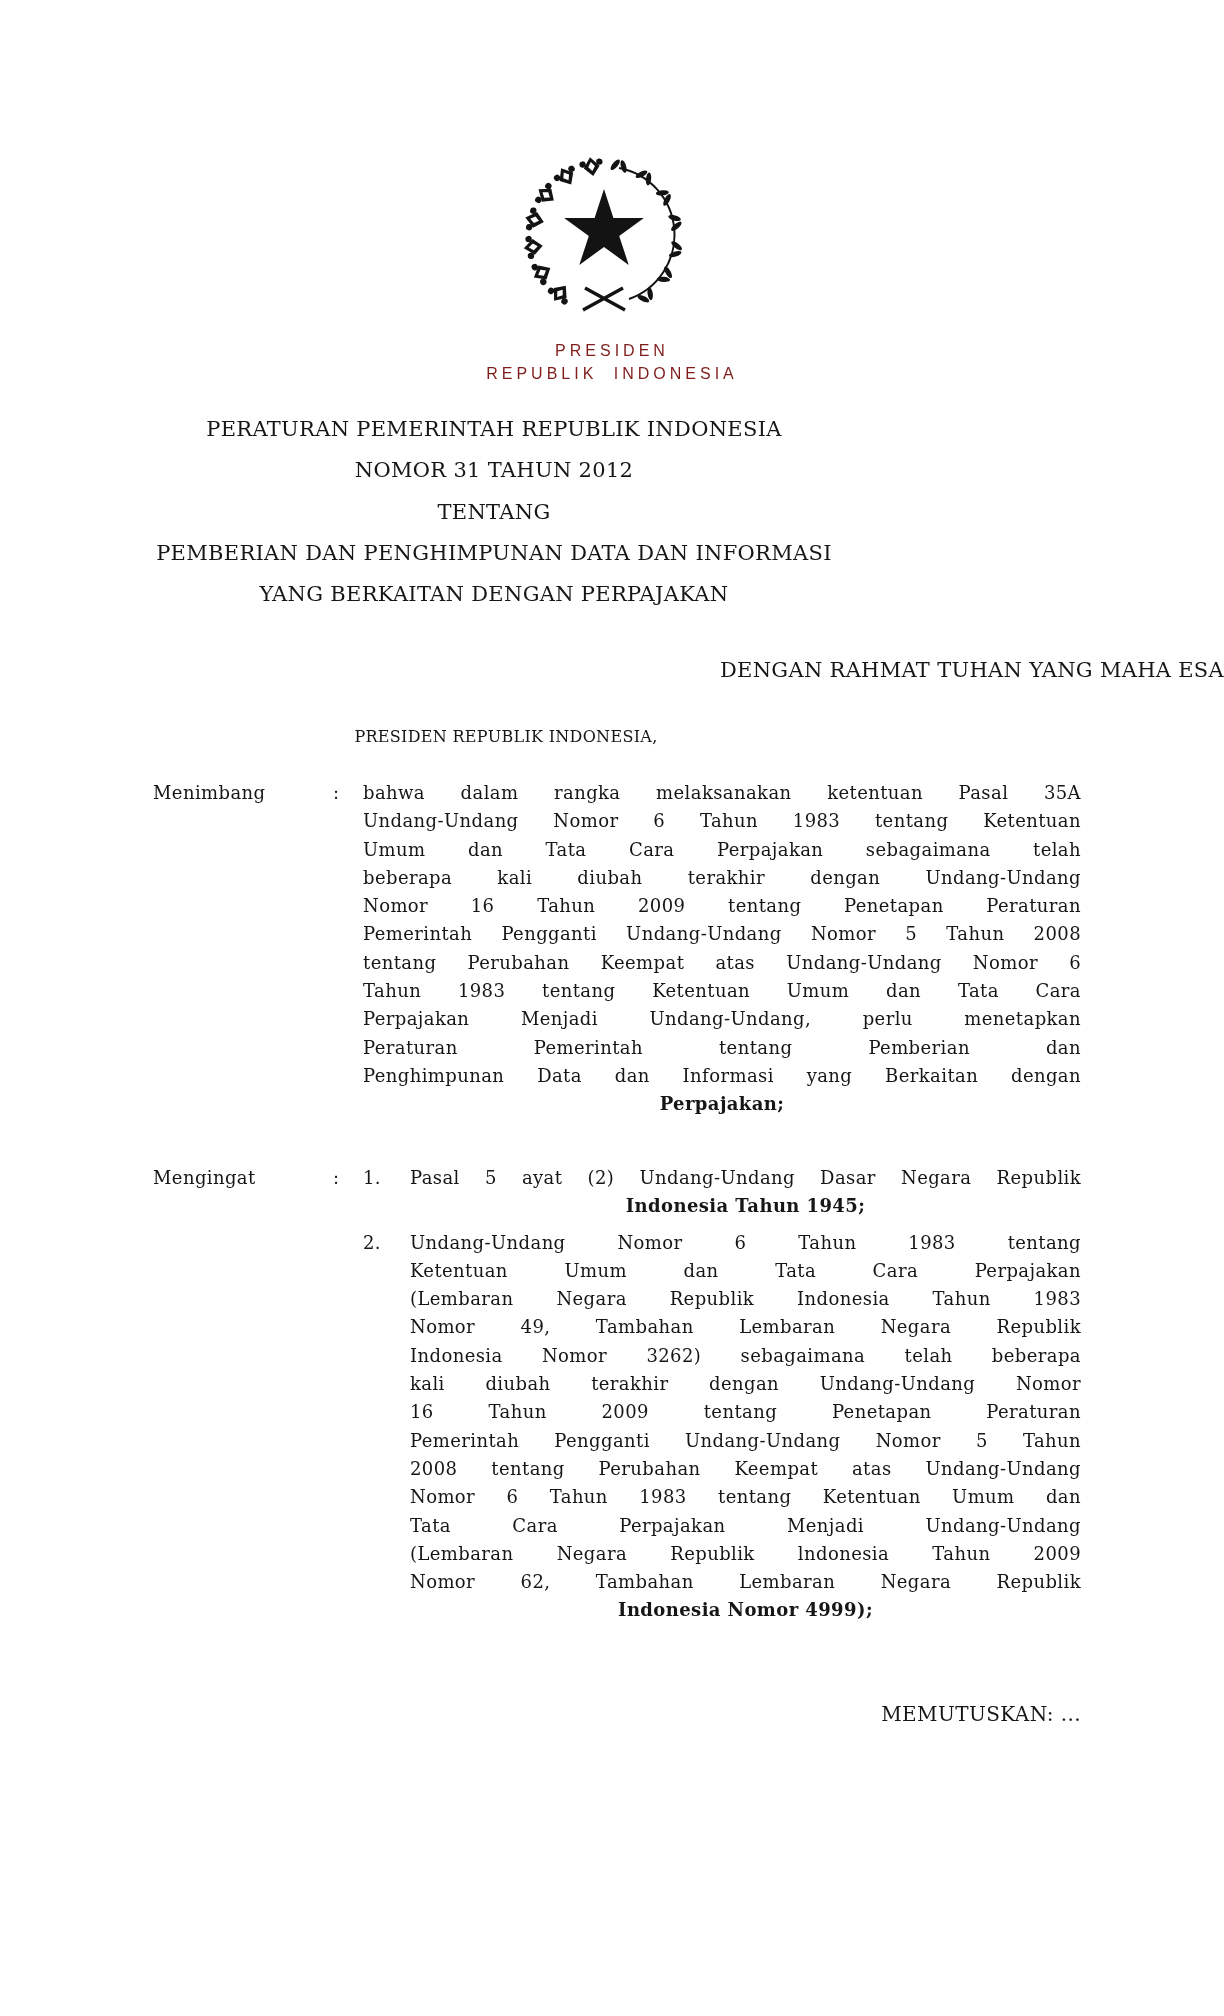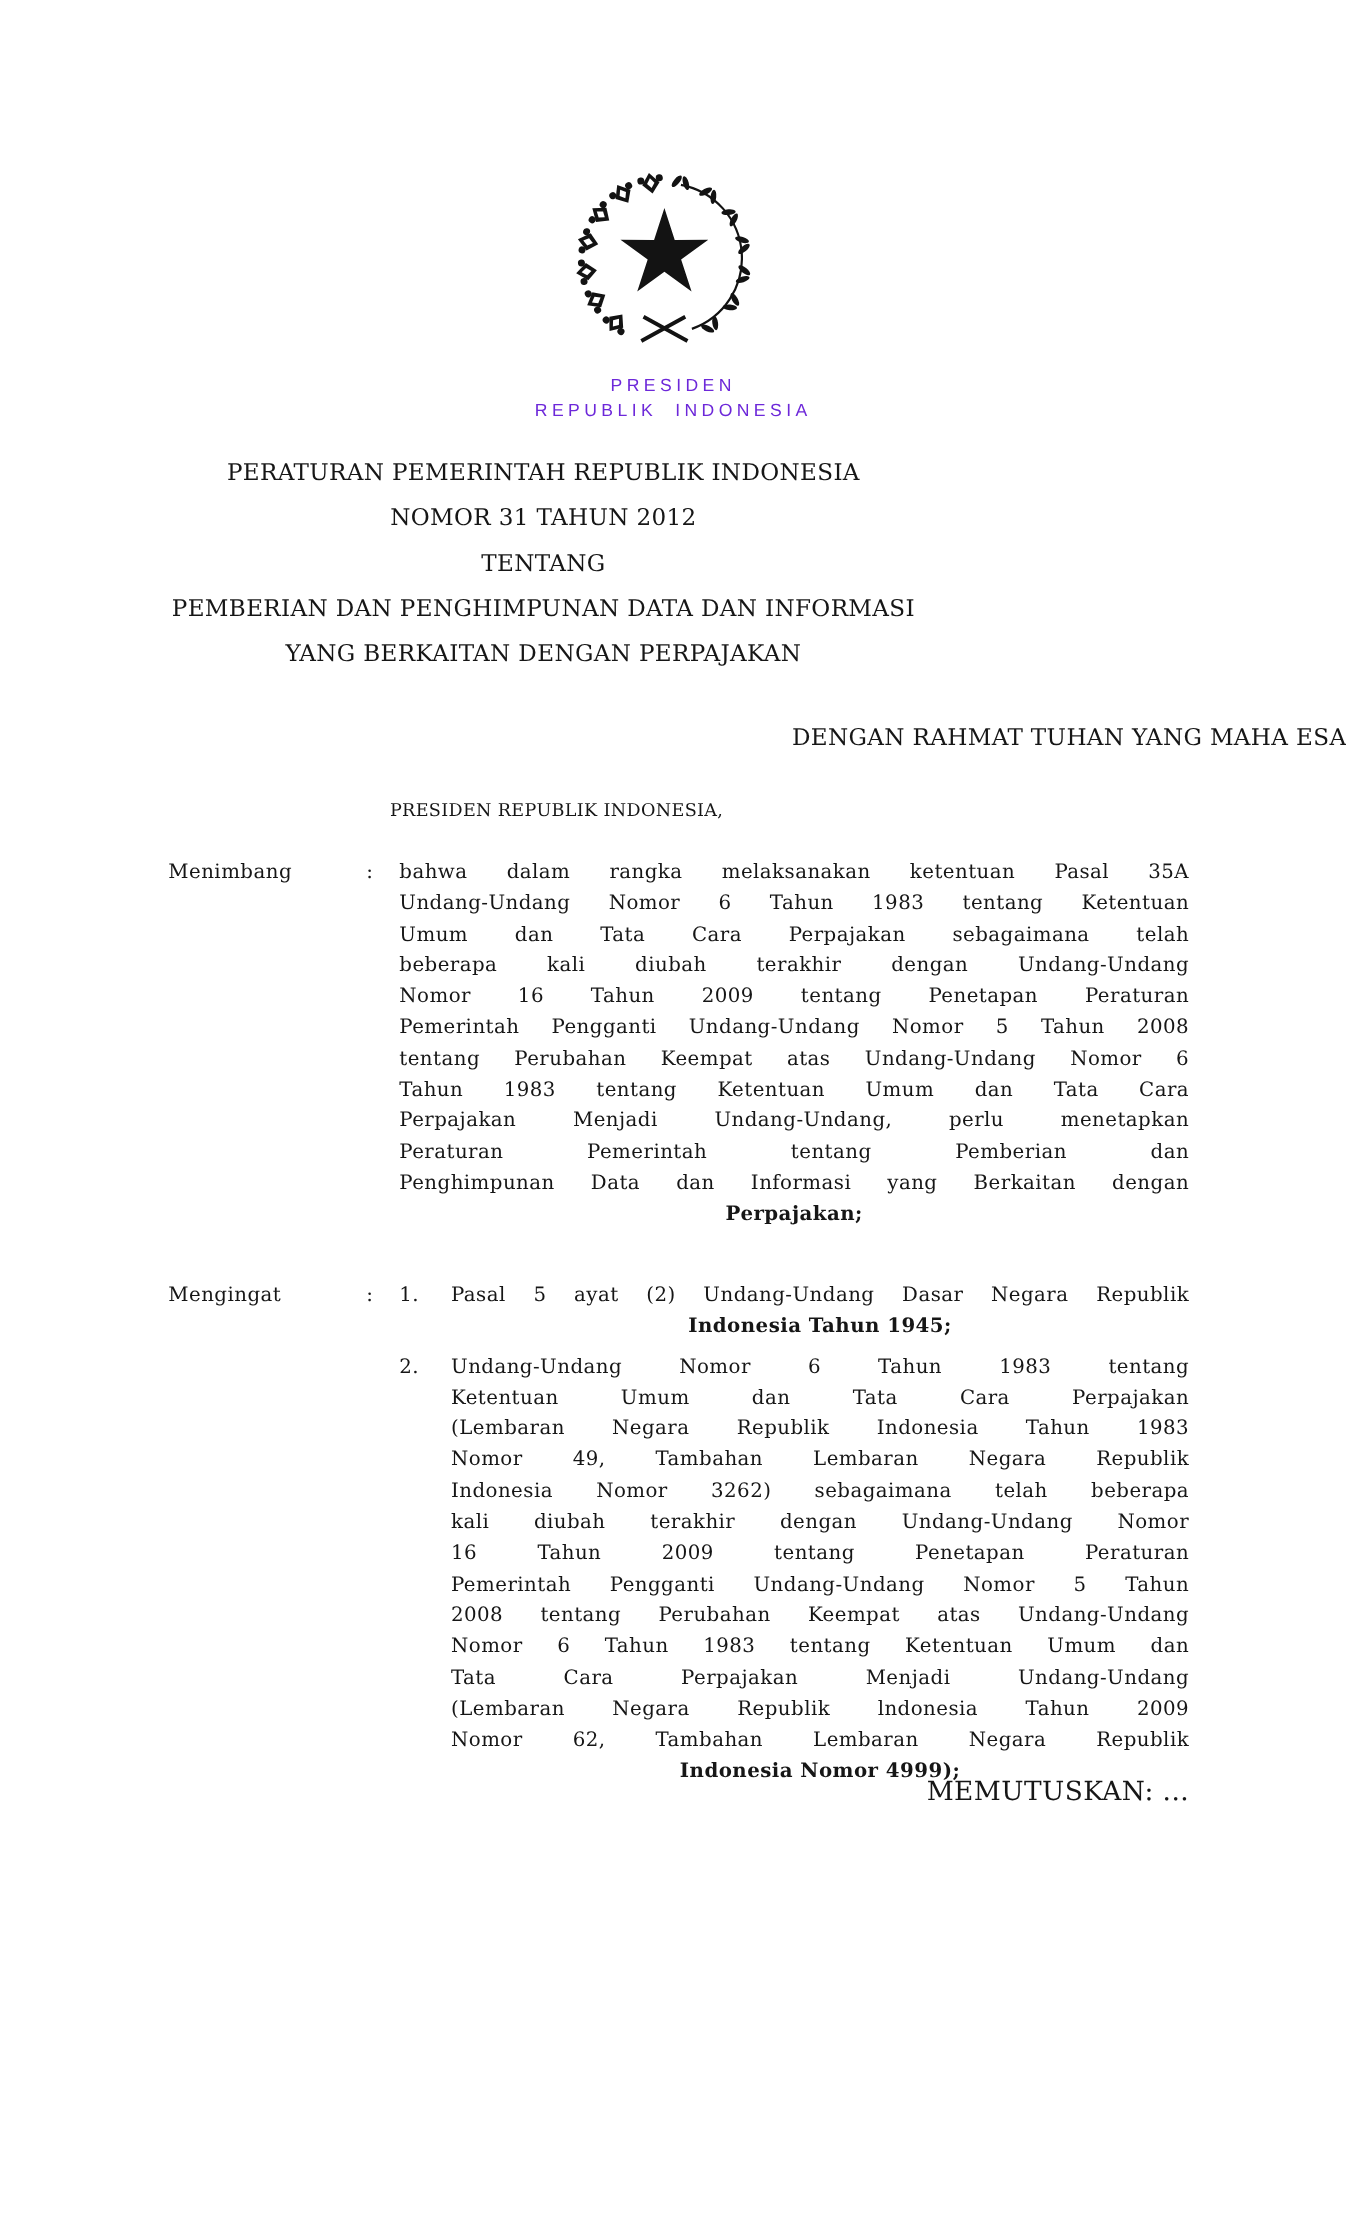--- a/index.html
+++ b/index.html
@@ -13,21 +13,21 @@
     color:#161616;
     overflow:hidden;
   }
   .emblem { position:absolute; top:152px; left:519px; width:170px; height:170px; }
   .emblem svg { display:block; }
   .letterhead {
     position:absolute; top:339px; left:0; width:1224px;
     text-align:center;
     font-family:"Liberation Sans", sans-serif;
     font-size:16px; letter-spacing:4px; word-spacing:8px;
-    line-height:23px; color:#6d28d9;
+    line-height:23px; color:#7f1d1d;
   }
   .title-block {
     position:absolute; top:409px; left:0; width:988px;
     text-align:center;
     font-size:21px; line-height:41.3px;
     letter-spacing:0.3px;
   }
   .invocation {
     position:absolute; top:656px; left:0; width:1224px;
     text-align:right; font-size:21px; line-height:28px; letter-spacing:0.3px;
@@ -42,22 +42,22 @@
   .clause-label { width:180px; flex:0 0 180px; }
   .clause-colon { width:30px; flex:0 0 30px; }
   .clause-body { width:718px; flex:0 0 718px; }
   .jl { text-align:justify; text-align-last:justify; }
   .ll { text-align:center;font-weight:bold; }
   .list-item { display:flex; }
   .item-2 { margin-top:8px; }
   .item-number { width:47px; flex:0 0 47px; }
   .item-lines { width:671px; flex:0 0 671px; }
   .memutuskan {
-    position:absolute; top:1614px; left:153px; width:928px;
-    text-align:right; font-size:24px; line-height:28px; letter-spacing:0.4px;
+    position:absolute; top:1700px; left:153px; width:928px;
+    text-align:right; font-size:20px; line-height:28px; letter-spacing:0.4px;
   }
 </style>
 </head>
 <body>
 
 <div class="page">
 
   <div class="emblem">
     <svg width="170" height="170" viewBox="0 0 170 170" fill="#131313">
       <defs>

